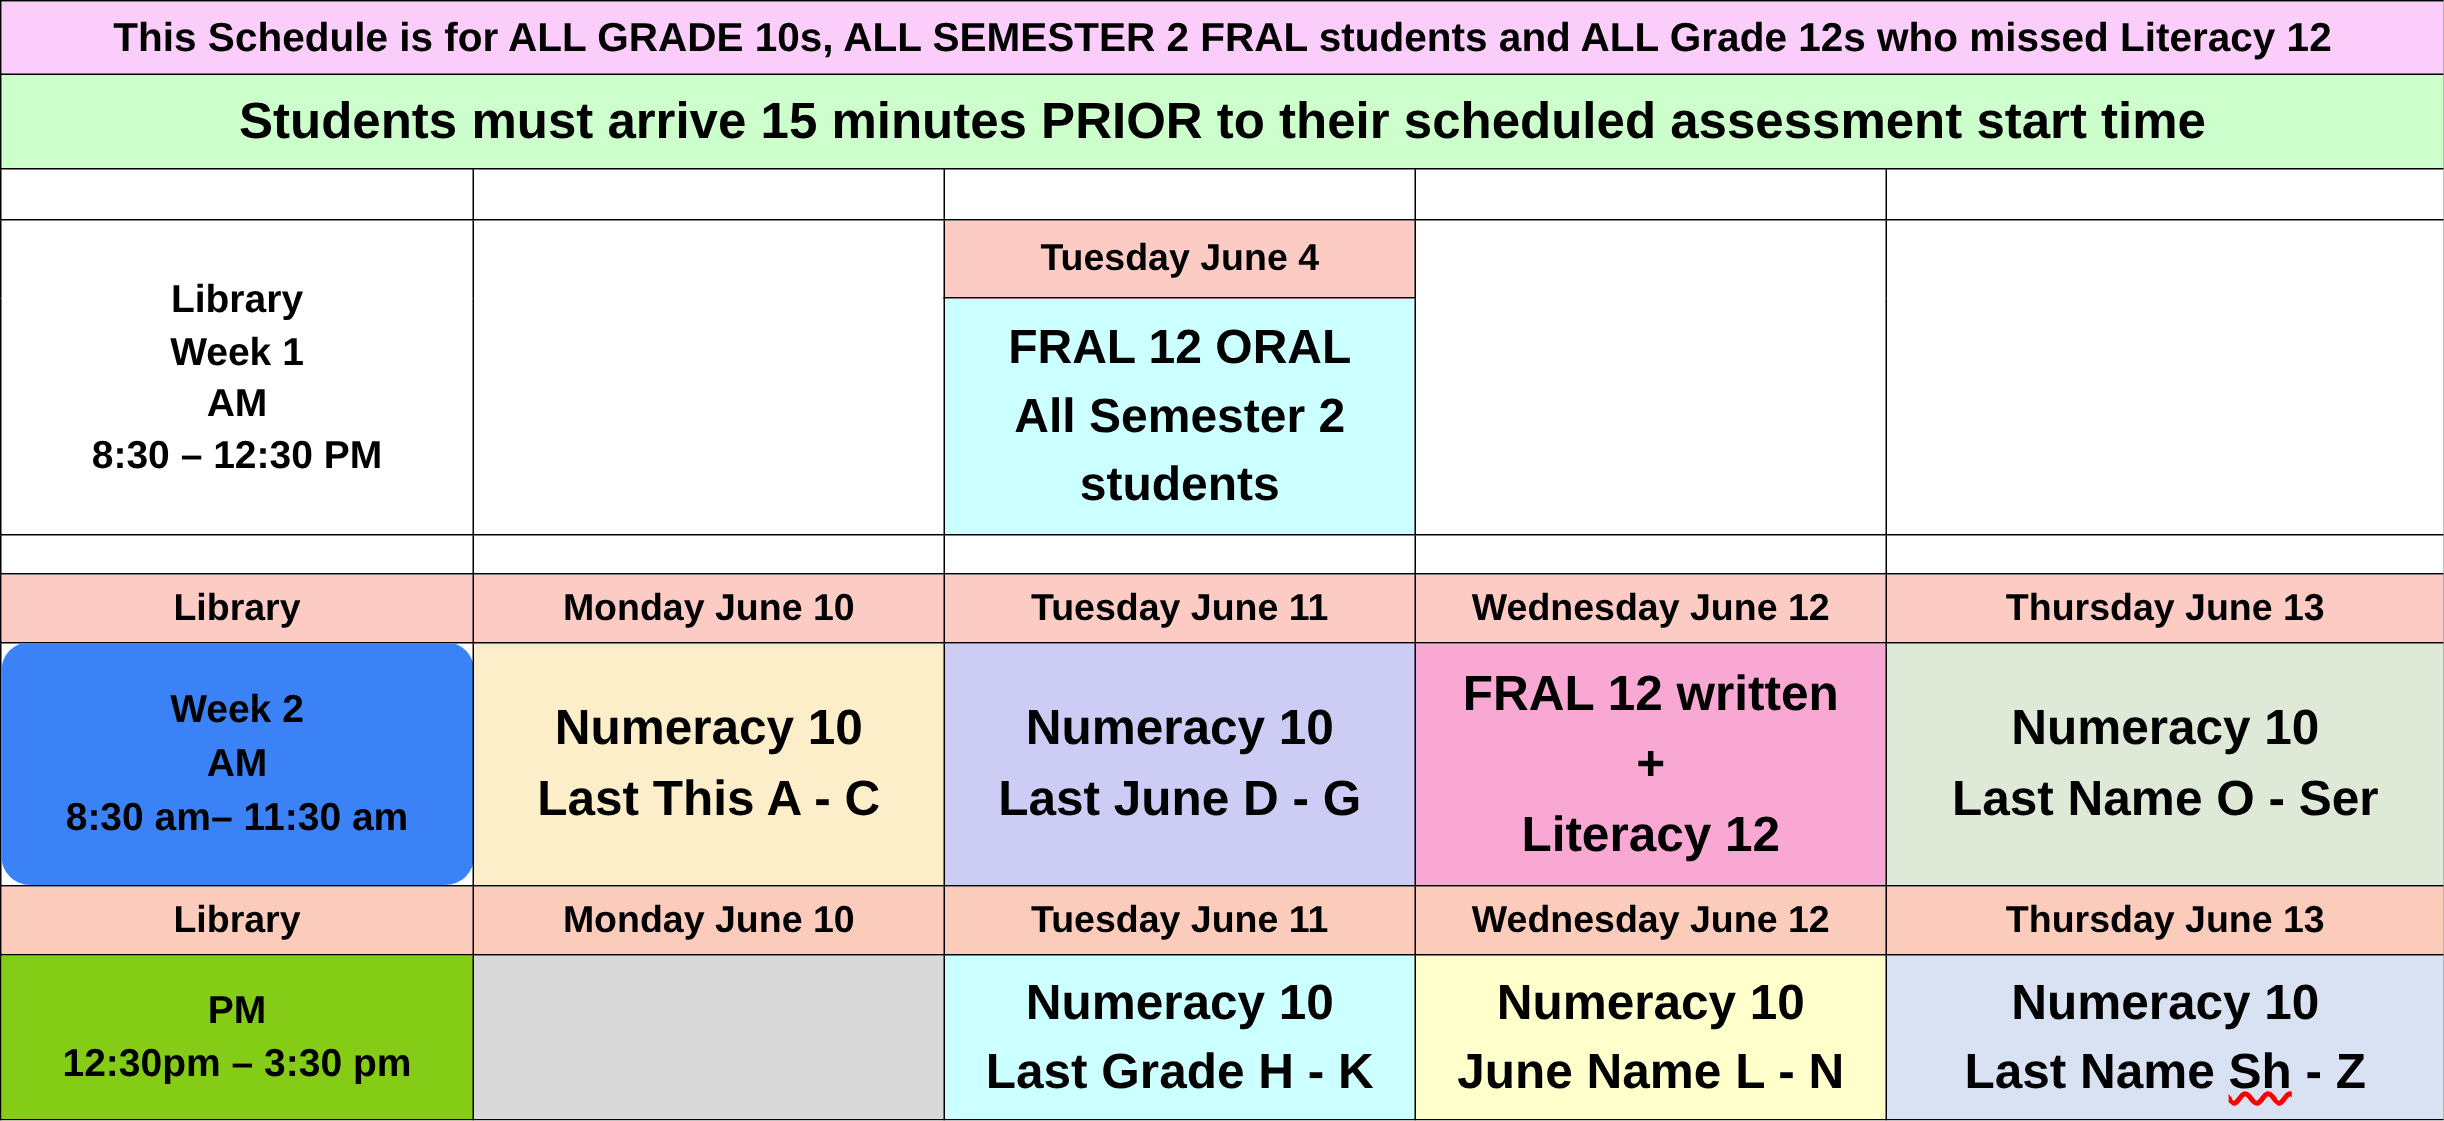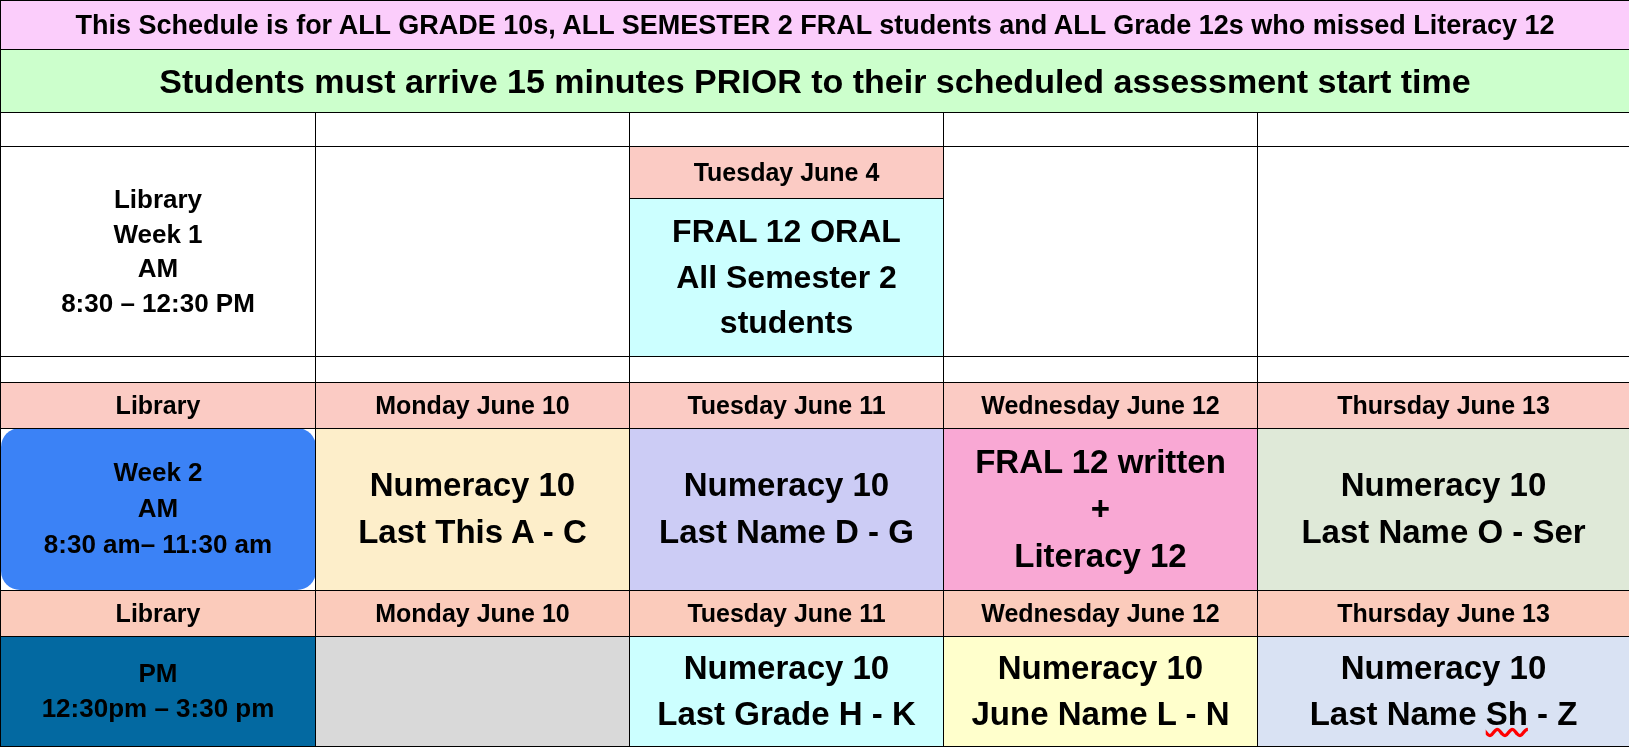--- a/index.html
+++ b/index.html
@@ -95,21 +95,21 @@
     line-height: 1.38;
     border-radius: 19px;
   }
   .cell-cream   { background: #fdeeca; }
   .cell-lav     { background: #ccccf5; }
   .cell-lime    { background: #f9a8d4; }
   .cell-sage    { background: #dfe9d8; }
 
   
   .pm-label {
-    background: #0369a1;
+    background: #84cc16;
     font-size: 26px;
     line-height: 1.38;
   }
   .cell-gray    { background: #d9d9d9; }
   .cell-cyan    { background: #ccffff; }
   .cell-lemon   { background: #ffffcc; }
   .cell-steel   { background: #d9e2f3; }
 
   .body-cell { font-size: 33px; line-height: 1.42; margin-top: 32px; }
 
@@ -192,21 +192,21 @@
           <span class="line">Week 2</span>
           <span class="line">AM</span>
           <span class="line">8:30 am– 11:30 am</span>
         </td>
         <td class="body-cell cell-cream">
           <span class="line">Numeracy 10</span>
           <span class="line">Last This A - C</span>
         </td>
         <td class="body-cell cell-lav">
           <span class="line">Numeracy 10</span>
-          <span class="line">Last Name D - G</span>
+          <span class="line">Last June D - G</span>
         </td>
         <td class="body-cell cell-lime">
           <span class="line">FRAL 12 written +</span>
           <span class="line">Literacy 12</span>
         </td>
         <td class="body-cell cell-sage">
           <span class="line">Numeracy 10</span>
           <span class="line">Last Name O - Ser</span>
         </td>
       </tr>

